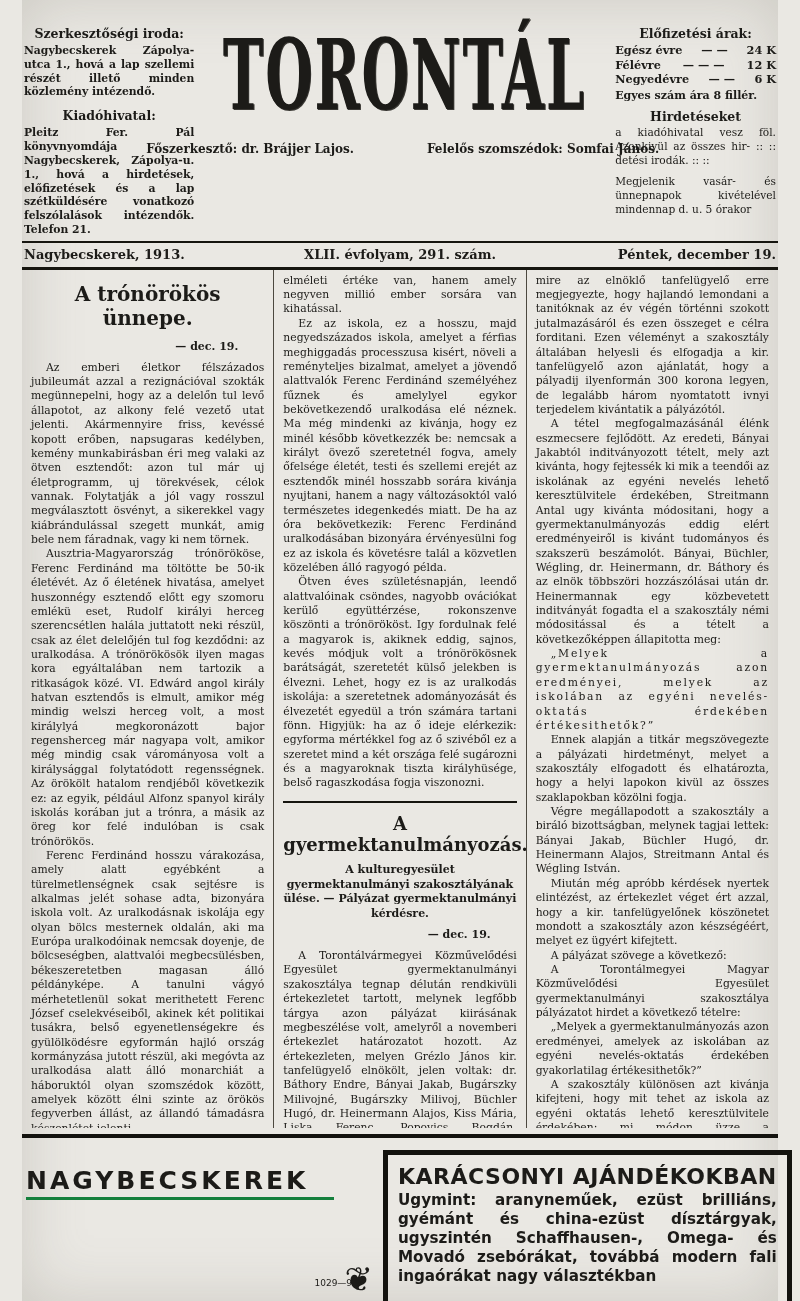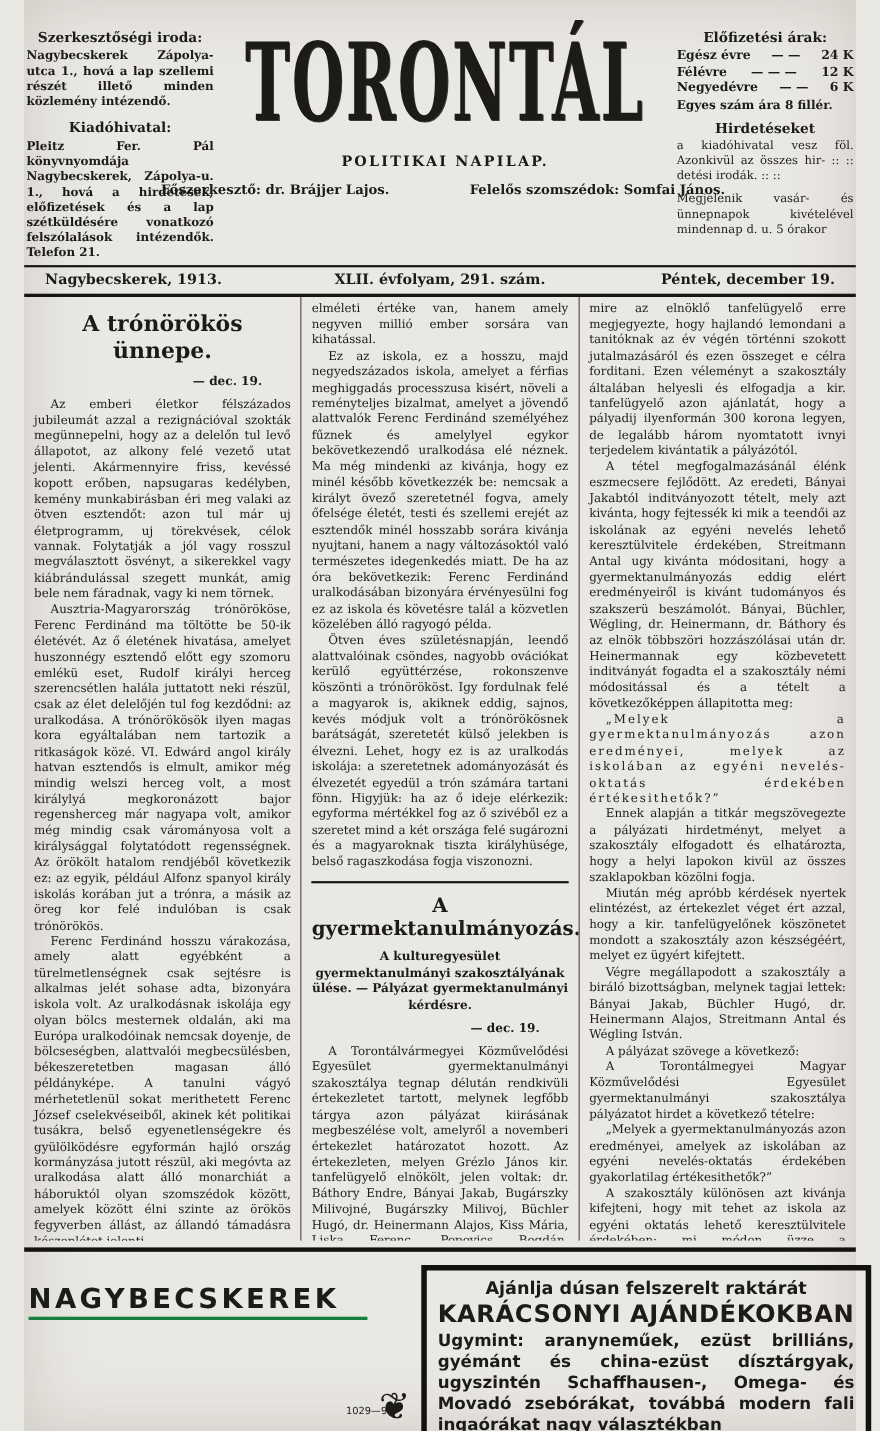--- a/index.html
+++ b/index.html
@@ -42,21 +42,21 @@
   .ads-title { text-align:center; font-weight:bold; font-size:12.5px; margin:7px 0 2px; }
   .small-text { font-size:10.6px; line-height:1.3; text-align:justify; }
   .sched { margin-top:8px; }
   
   .dateline {
     margin-top:4px;
     border-top:2px solid #16150f;
     border-bottom:3px solid #16150f;
     display:flex; align-items:center;
     font-weight:bold; font-size:13px;
-    padding:4px 19px 5px;
+    padding:4px 2px 5px;
   }
   .dl-left  { width:30%; text-align:left; }
   .dl-center{ width:40%; text-align:center; }
   .dl-right { width:30%; text-align:right; }
   
   .bodycols { display:flex; height:858px; overflow:hidden; }
   .col { flex:1; padding:4px 9px 0; overflow:hidden; }
   .col + .col { border-left:1px solid #4c483f; }
   .a1-title { text-align:center; font-weight:bold; font-size:20px; margin:8px 0 10px; }
   .art-date { text-align:right; font-weight:bold; font-size:11px; padding-right:26px; margin-bottom:8px; }
@@ -103,21 +103,20 @@
 
     <div class="hdr-left">
       <div class="box-title">Szerkesztőségi iroda:</div>
       <div class="box-text mb8">Nagybecskerek Zápolya-utca 1., hová a lap szellemi részét illető minden közlemény intézendő.</div>
       <div class="box-title">Kiadóhivatal:</div>
       <div class="box-text">Pleitz Fer. Pál könyvnyomdája Nagybecskerek, Zápolya-u. 1., hová a hirdetések, előfizetések és a lap szétküldésére vonatkozó felszólalások intézendők. Telefon 21.</div>
     </div>
 
     <div class="hdr-center">
       <div class="masthead-title">TORONTÁL</div>
-      <div class="masthead-sub">POLITIKAI NAPILAP.</div>
       <div class="editors">
         <span>
           <span>Főszerkesztő:</span>
           <span>dr. Brájjer Lajos.</span>
         </span>
         <span>
           <span>Felelős szomszédok:</span>
           <span>Somfai János.</span>
         </span>
       </div>
@@ -175,38 +174,37 @@
       </div>
       <p>A Torontálvármegyei Közművelődési Egyesület gyermektanulmányi szakosztálya tegnap délután rendkivüli értekezletet tartott, melynek legfőbb tárgya azon pályázat kiirásának megbeszélése volt, amelyről a novemberi értekezlet határozatot hozott. Az értekezleten, melyen Grézlo János kir. tanfelügyelő elnökölt, jelen voltak: dr. Báthory Endre, Bányai Jakab, Bugárszky Milivojné, Bugárszky Milivoj, Büchler Hugó, dr. Heinermann Alajos, Kiss Mária, Liska Ferenc, Popovics Bogdán, Streitmann Antal, Szegfü Sándor, Wégling István.</p>
 
     </div>
 
     <div class="col col3 art">
       <p class="p-cont">mire az elnöklő tanfelügyelő erre megjegyezte, hogy hajlandó lemondani a tanitóknak az év végén történni szokott jutalmazásáról és ezen összeget e célra forditani. Ezen véleményt a szakosztály általában helyesli és elfogadja a kir. tanfelügyelő azon ajánlatát, hogy a pályadij ilyenformán 300 korona legyen, de legalább három nyomtatott ivnyi terjedelem kivántatik a pályázótól.</p>
       <p>A tétel megfogalmazásánál élénk eszmecsere fejlődött. Az eredeti, Bányai Jakabtól inditványozott tételt, mely azt kivánta, hogy fejtessék ki mik a teendői az iskolának az egyéni nevelés lehető keresztülvitele érdekében, Streitmann Antal ugy kivánta módositani, hogy a gyermektanulmányozás eddig elért eredményeiről is kivánt tudományos és szakszerü beszámolót. Bányai, Büchler, Wégling, dr. Heinermann, dr. Báthory és az elnök többszöri hozzászólásai után dr. Heinermannak egy közbevetett inditványát fogadta el a szakosztály némi módositással és a tételt a következőképpen állapitotta meg:</p>
       <p class="p-quote">„Melyek a gyermektanulmányozás azon eredményei, melyek az iskolában az egyéni nevelés-oktatás érdekében értékesithetők?”</p>
       <p>Ennek alapján a titkár megszövegezte a pályázati hirdetményt, melyet a szakosztály elfogadott és elhatározta, hogy a helyi lapokon kivül az összes szaklapokban közölni fogja.</p>
+      <p>Végre megállapodott a szakosztály a biráló bizottságban, melynek tagjai lettek: Bányai Jakab, Büchler Hugó, dr. Heinermann Alajos, Streitmann Antal és Wégling István.</p>
       <p>Miután még apróbb kérdések nyertek elintézést, az értekezlet véget ért azzal, hogy a kir. tanfelügyelőnek köszönetet mondott a szakosztály azon készségéért, melyet ez ügyért kifejtett.</p>
-      <p>Végre megállapodott a szakosztály a biráló bizottságban, melynek tagjai lettek: Bányai Jakab, Büchler Hugó, dr. Heinermann Alajos, Streitmann Antal és Wégling István.</p>
       <p>A pályázat szövege a következő:</p>
       <p>A Torontálmegyei Magyar Közművelődési Egyesület gyermektanulmányi szakosztálya pályázatot hirdet a következő tételre:</p>
       <p>„Melyek a gyermektanulmányozás azon eredményei, amelyek az iskolában az egyéni nevelés-oktatás érdekében gyakorlatilag értékesithetők?”</p>
       <p>A szakosztály különösen azt kivánja kifejteni, hogy mit tehet az iskola az egyéni oktatás lehető keresztülvitele érdekében; mi módon üzze a gyermektanulmányozást az iskolában gyakorlati haszonnal; az eddig elért eredmények melyek használhatók fel az iskolában gyakorlatilag és általában, mi volna a teendő, hogy az egyénités a tantárgyak tanitásánál lehetőleg érvényesüljön? végre, mik volnának az iskolafentartó hatóságok feladatai ezzel szemben?</p>
 
     </div>
   </div>
 
   <div class="ad">
     <div class="ad-left">
       <div class="ad-city">NAGYBECSKEREK</div>
     </div>
     <div class="ad-mid">
       <span class="ad-ref">1029—9 9</span>
       <span class="ornament">❦</span>
     </div>
     <div class="ad-right">
-      <div class="ad-tagline">Ajánlja dúsan felszerelt raktárát</div>
       <div class="ad-headline">KARÁCSONYI AJÁNDÉKOKBAN</div>
       <div class="ad-body">Ugymint: aranyneműek, ezüst brilliáns, gyémánt és china-ezüst dísztárgyak, ugyszintén Schaffhausen-, Omega- és Movadó zsebórákat, továbbá modern fali ingaórákat nagy választékban</div>
     </div>
   </div>
 
 </div>
 
 </body></html>

